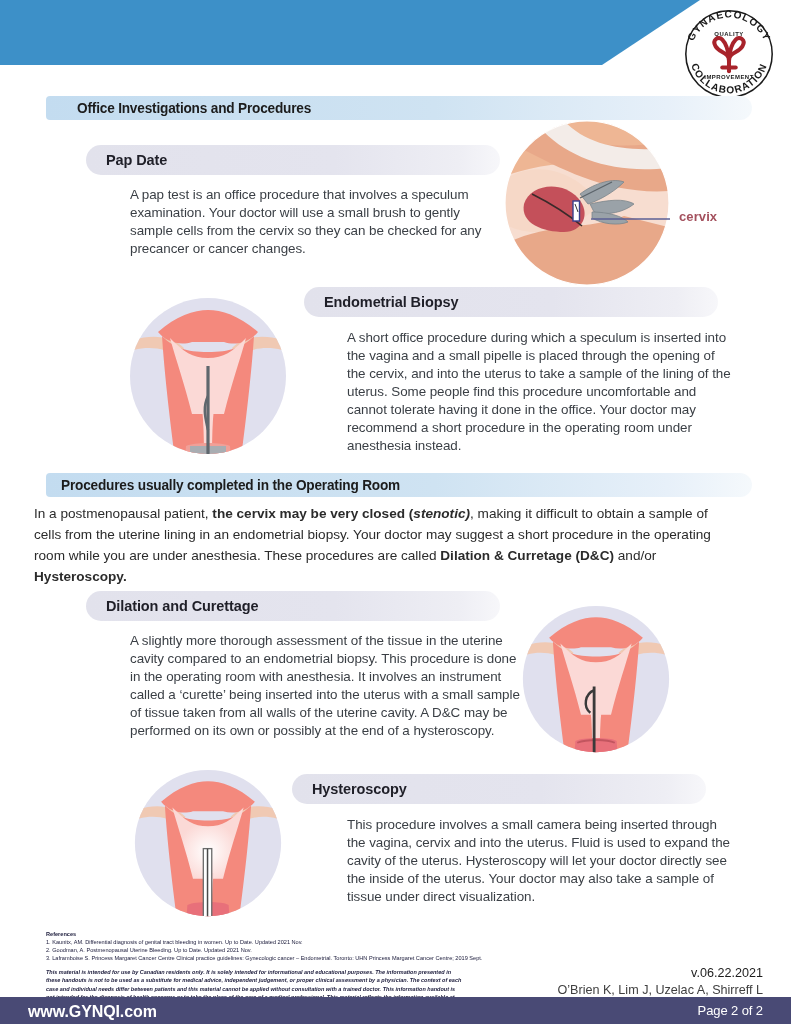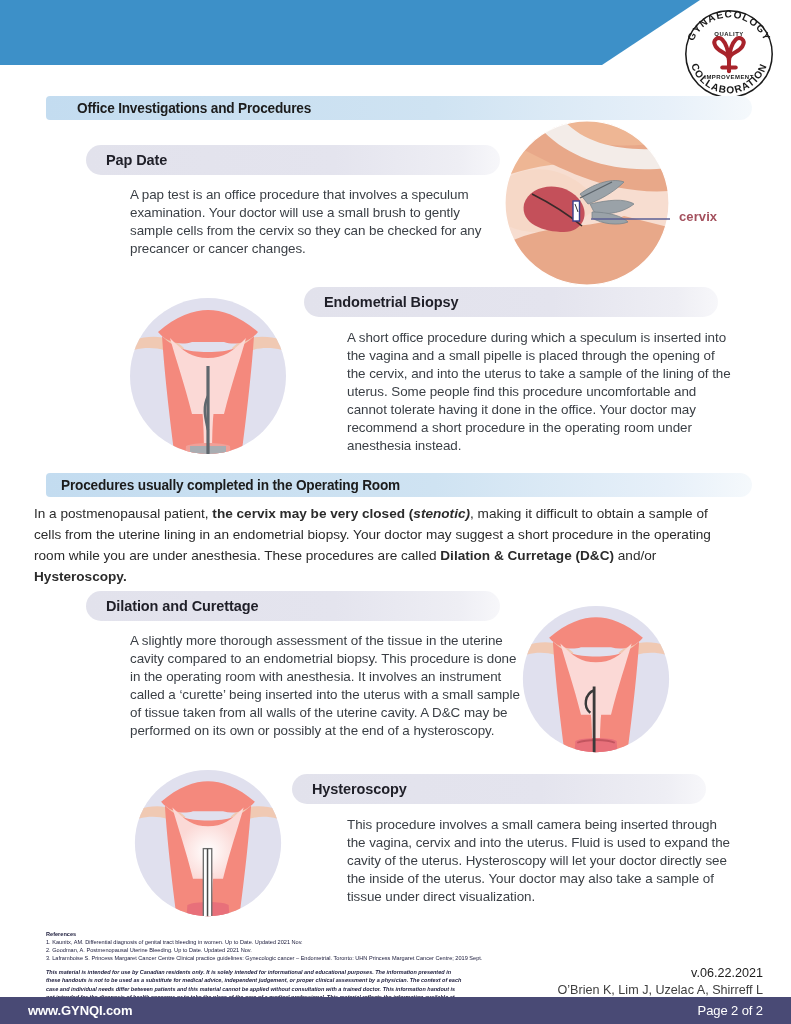--- a/index.html
+++ b/index.html
@@ -100,21 +100,21 @@
   .authors {
     position: absolute; right: 28px; text-align: right;
     font-size: 12.6px; color: #404040;
   }
   .footer-bar {
     position: absolute; left: 0; bottom: 0; width: 791px; height: 27px;
     background: #494a75;
   }
   .footer-url {
     position: absolute; left: 28px; top: 6px;
-    color: #ffffff; font-size: 13px; font-weight: bold; letter-spacing: -0.1px;
+    color: #ffffff; font-size: 16px; font-weight: bold; letter-spacing: -0.1px;
   }
   .footer-page {
     position: absolute; right: 28px; top: 6px;
     color: #ffffff; font-size: 13px; letter-spacing: -0.1px;
   }
   .footer-rule {
     position: absolute; left: 0; width: 791px; height: 2px; background: #494a75;
   }
 </style>
 </head>

